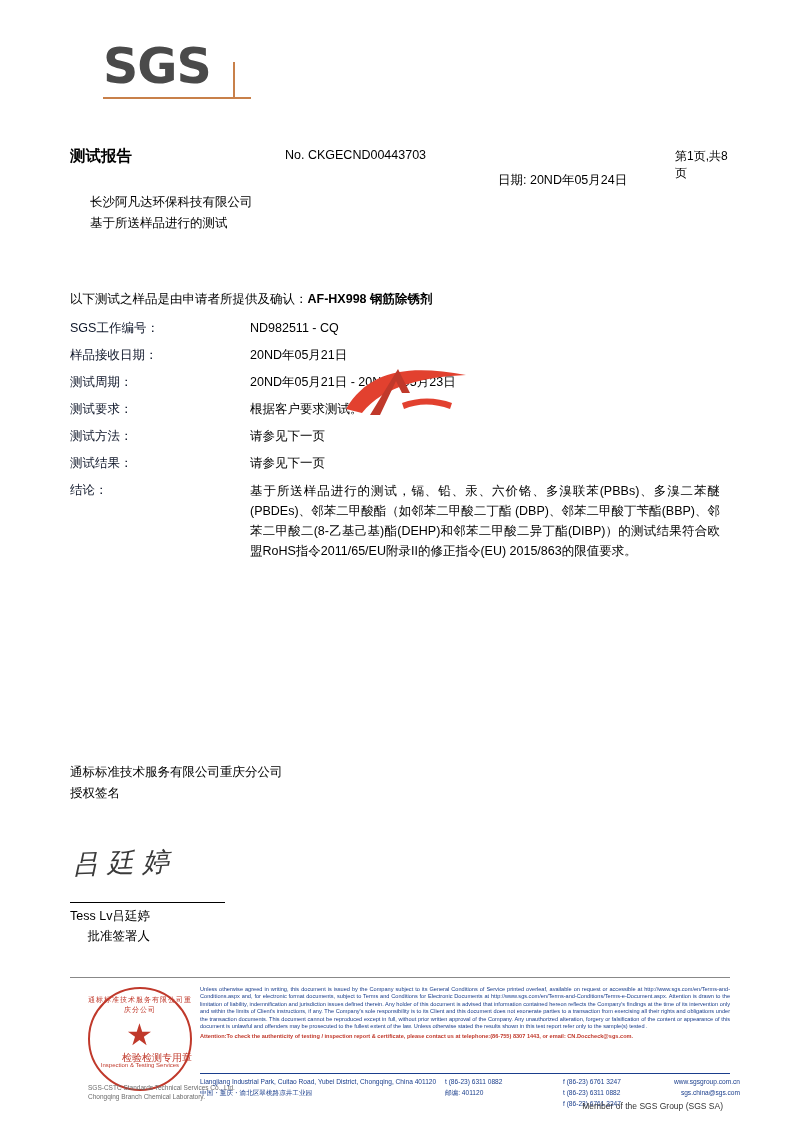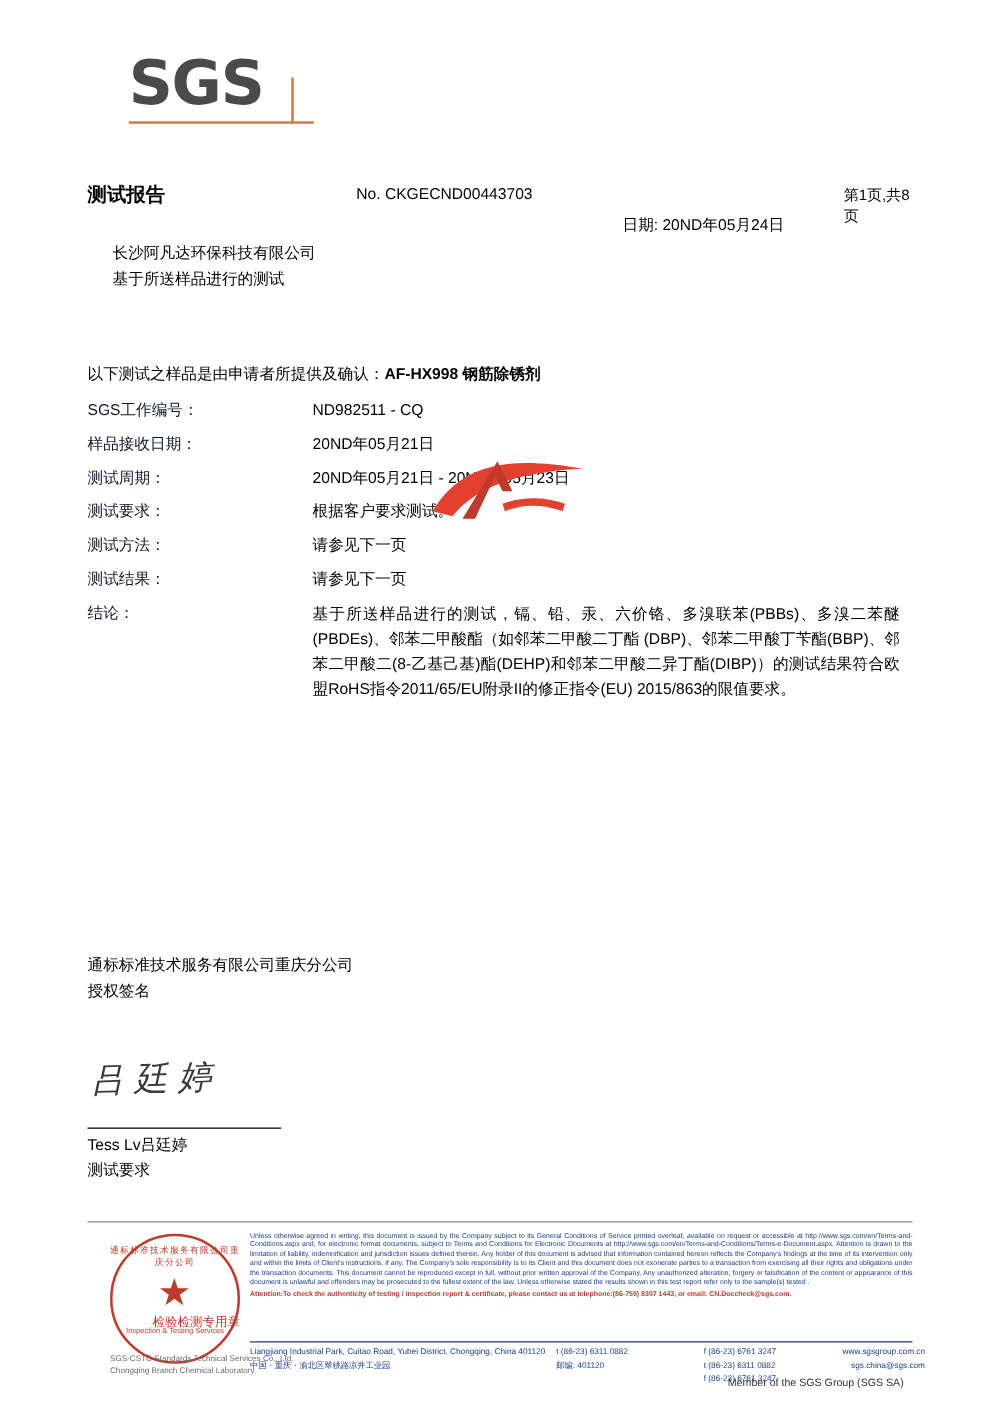--- a/index.html
+++ b/index.html
@@ -208,20 +208,21 @@
     width: 155px;
     border-top: 1px solid #000;
   }
   .sig-name {
     position: absolute;
     left: 70px;
     top: 906px;
     font-size: 12.5px;
     line-height: 20px;
     color: #000;
+    text-align: right;
   }
 
   
   .footer-rule {
     position: absolute;
     left: 70px;
     top: 977px;
     width: 660px;
     border-top: 1px solid #888;
   }
@@ -407,21 +408,21 @@
     <div>通标标准技术服务有限公司重庆分公司</div>
     <div>授权签名</div>
   </div>
 
   <div class="sig-image">
     <span class="sig-handwrite">吕廷婷</span>
   </div>
   <div class="sig-rule"></div>
   <div class="sig-name">
     <div>Tess Lv吕廷婷</div>
-    <div>测试要求</div>
+    <div>批准签署人</div>
   </div>
 
   <div class="footer-rule"></div>
 
   <div class="stamp">
     <div class="stamp-circle"></div>
     <div class="stamp-top">通标标准技术服务有限公司重庆分公司</div>
     <div class="stamp-star">★</div>
     <div class="stamp-mid1">检验检测专用章</div>
     <div class="stamp-mid2">Inspection &amp; Testing Services</div>

